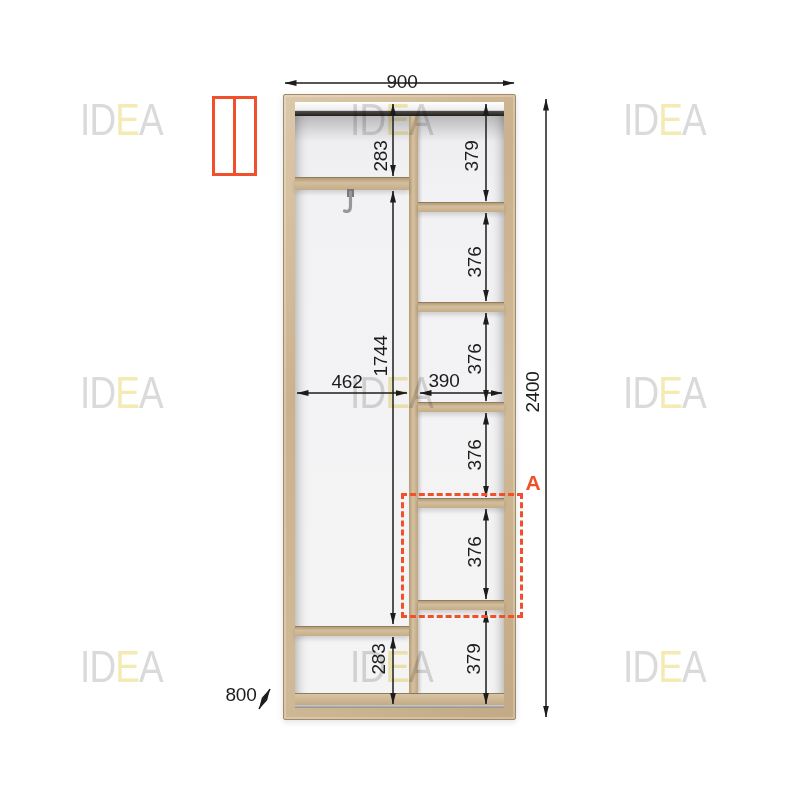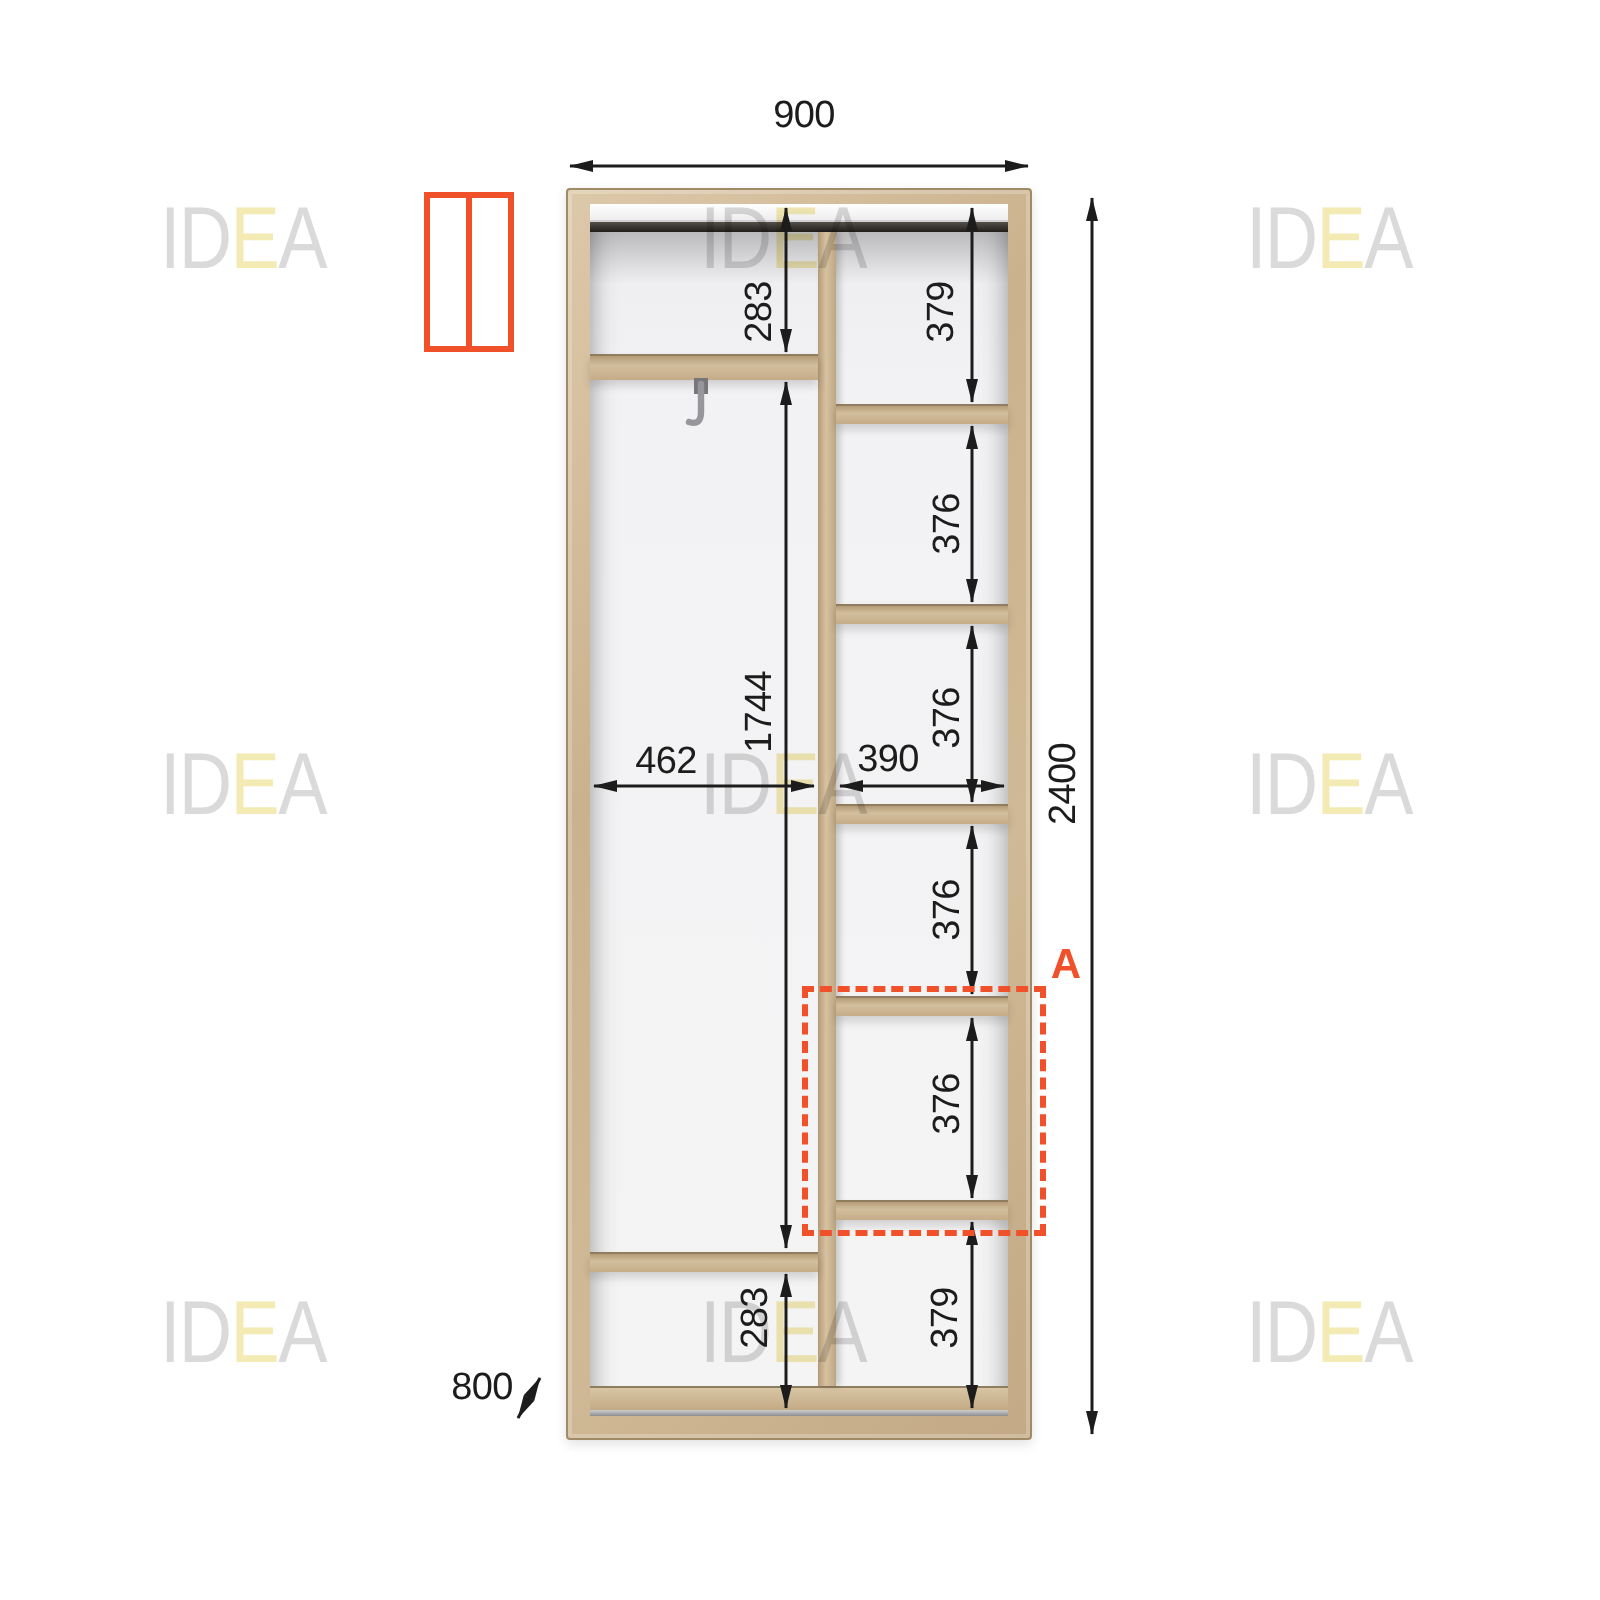--- a/index.html
+++ b/index.html
@@ -124,24 +124,24 @@
       <line x1="297" y1="393" x2="407" y2="393" marker-start="url(#arr)" marker-end="url(#arr)"></line>
       <line x1="420" y1="393" x2="502" y2="393" marker-start="url(#arr)" marker-end="url(#arr)"></line>
       <line x1="259" y1="709" x2="270" y2="689" marker-start="url(#arr)" marker-end="url(#arr)"></line>
     </g>
     <g>
       <rect x="347" y="189" width="7" height="8" fill="#77777b"></rect>
       <path d="M350.5,192 L350.5,206 Q350.5,213 344.5,211" stroke="#97979b" stroke-width="3.2" fill="none" stroke-linecap="round"></path>
     </g>
   </svg>
 
-  <div class="dim" style="left:402px;top:58px;">900</div>
+  <div class="dim" style="left:402px;top:81px;">900</div>
   <div class="dim rot" style="left:532px;top:392px;">2400</div>
   <div class="dim" style="left:241px;top:694px;">800</div>
-  <div class="dim" style="left:333px;top:381px;">462</div>
+  <div class="dim" style="left:347px;top:381px;">462</div>
   <div class="dim" style="left:444px;top:380px;">390</div>
   <div class="dim rot" style="left:380px;top:156px;">283</div>
   <div class="dim rot" style="left:380px;top:356px;">1744</div>
   <div class="dim rot" style="left:378px;top:659px;">283</div>
   <div class="dim rot" style="left:471px;top:156px;">379</div>
   <div class="dim rot" style="left:474px;top:262px;">376</div>
   <div class="dim rot" style="left:474px;top:359px;">376</div>
   <div class="dim rot" style="left:474px;top:455px;">376</div>
   <div class="dim rot" style="left:474px;top:552px;">376</div>
   <div class="dim rot" style="left:473px;top:659px;">379</div>

